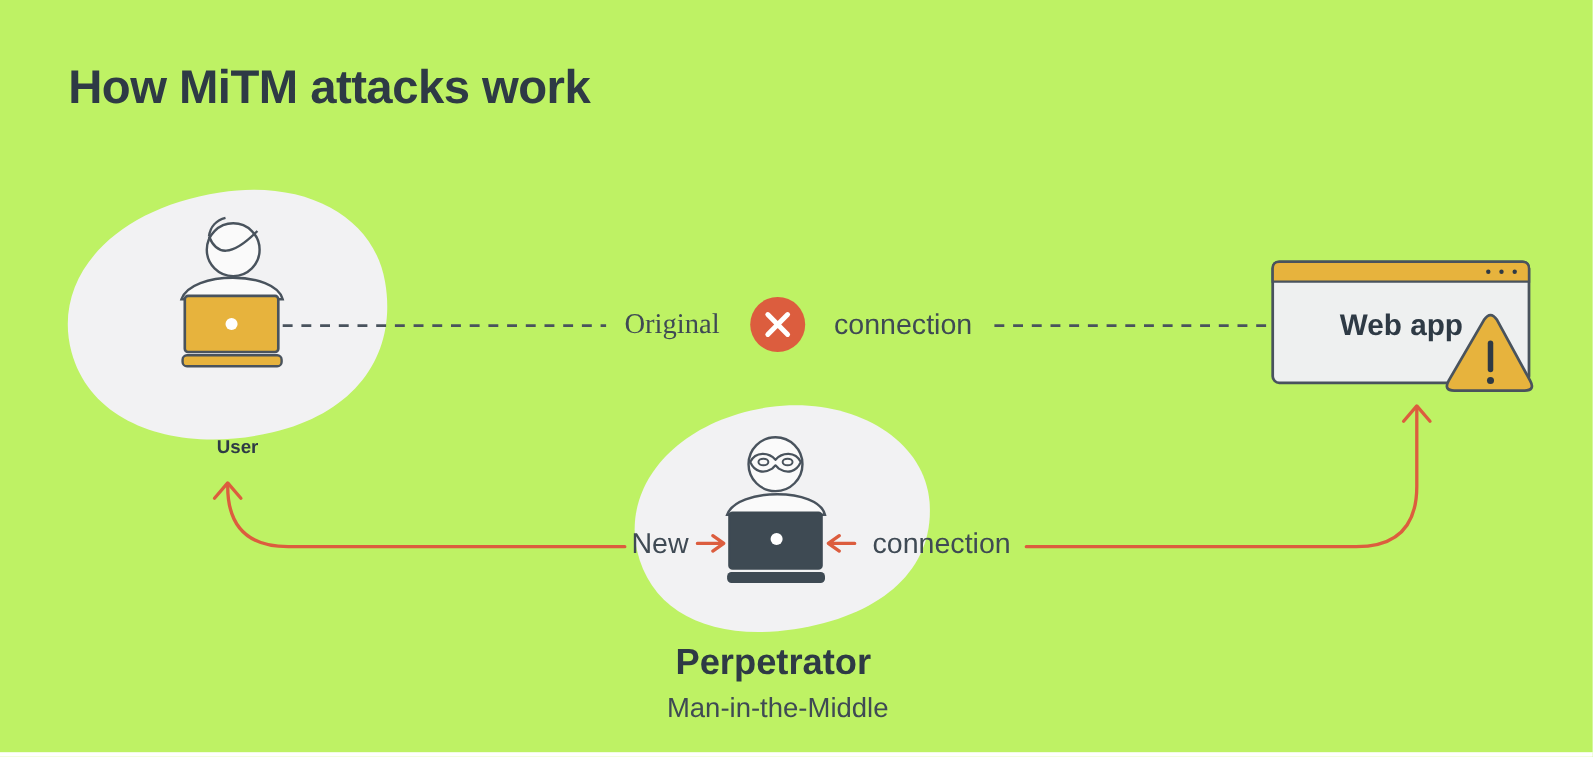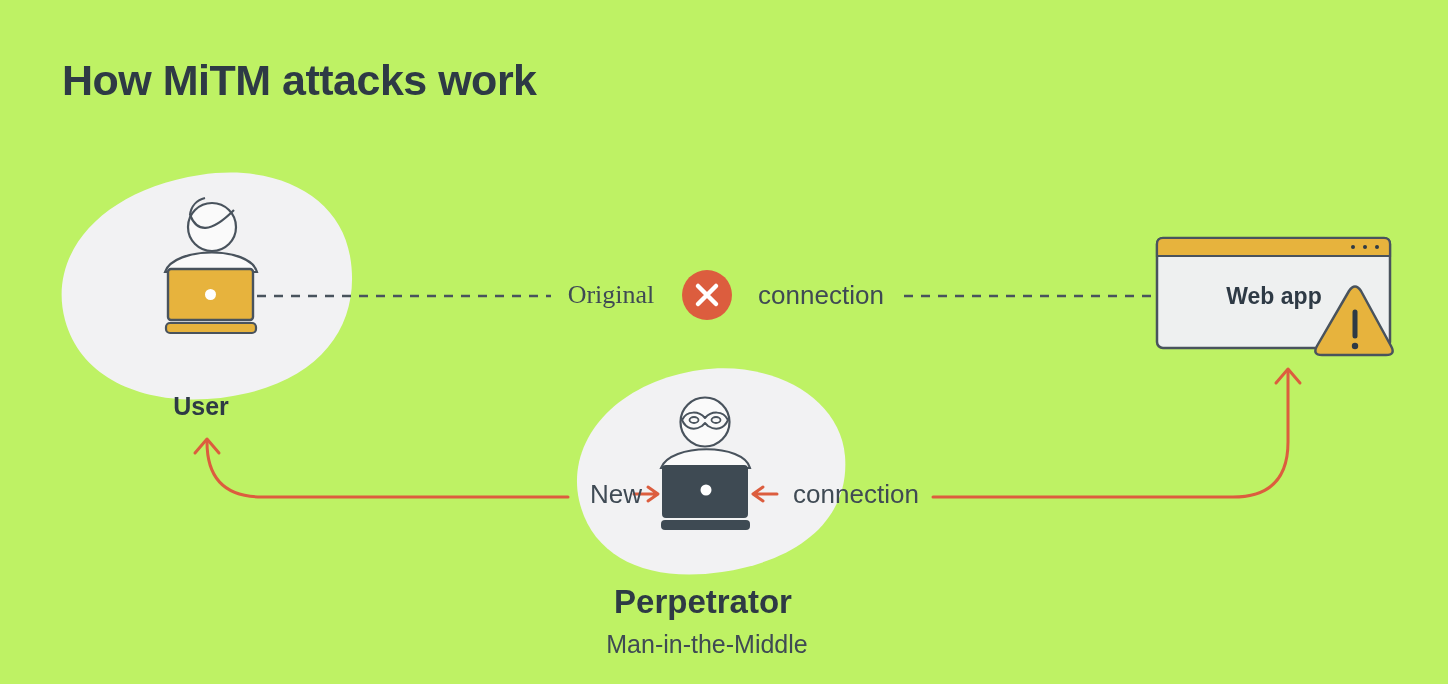--- a/index.html
+++ b/index.html
@@ -109,23 +109,23 @@
       <circle cx="707" cy="295" r="25" style="fill:var(--accent);"></circle>
       <path d="M 698,286 L 716,304 M 716,286 L 698,304" style="stroke:#ffffff;stroke-width:4.5;stroke-linecap:round;fill:none;"></path>
     </g>
   </svg>
 
   <div class="page-title">How MiTM attacks work</div>
 
   <div class="label" style="left:611px;top:295px;font-family:Liberation Serif, serif;">Original</div>
   <div class="label" style="left:821px;top:295px;">connection</div>
 
-  <div class="label bold" style="left:201px;top:406px;font-size:25px;">User</div>
+  <div class="label bold" style="left:216px;top:406px;font-size:17px;">User</div>
 
-  <div class="label bold" style="left:1274px;top:296px;font-size:23px;">Web app</div>
+  <div class="label bold" style="left:1274px;top:296px;font-size:27px;">Web app</div>
 
-  <div class="label" style="left:616px;top:494px;">New</div>
+  <div class="label" style="left:600px;top:494px;">New</div>
   <div class="label" style="left:856px;top:494px;">connection</div>
 
   <div class="label bold" style="left:703px;top:601px;font-size:33px;">Perpetrator</div>
   <div class="label" style="left:707px;top:644px;font-size:25px;text-align:right;">Man-in-the-Middle</div>
 
 </div>
 
 </body></html>

